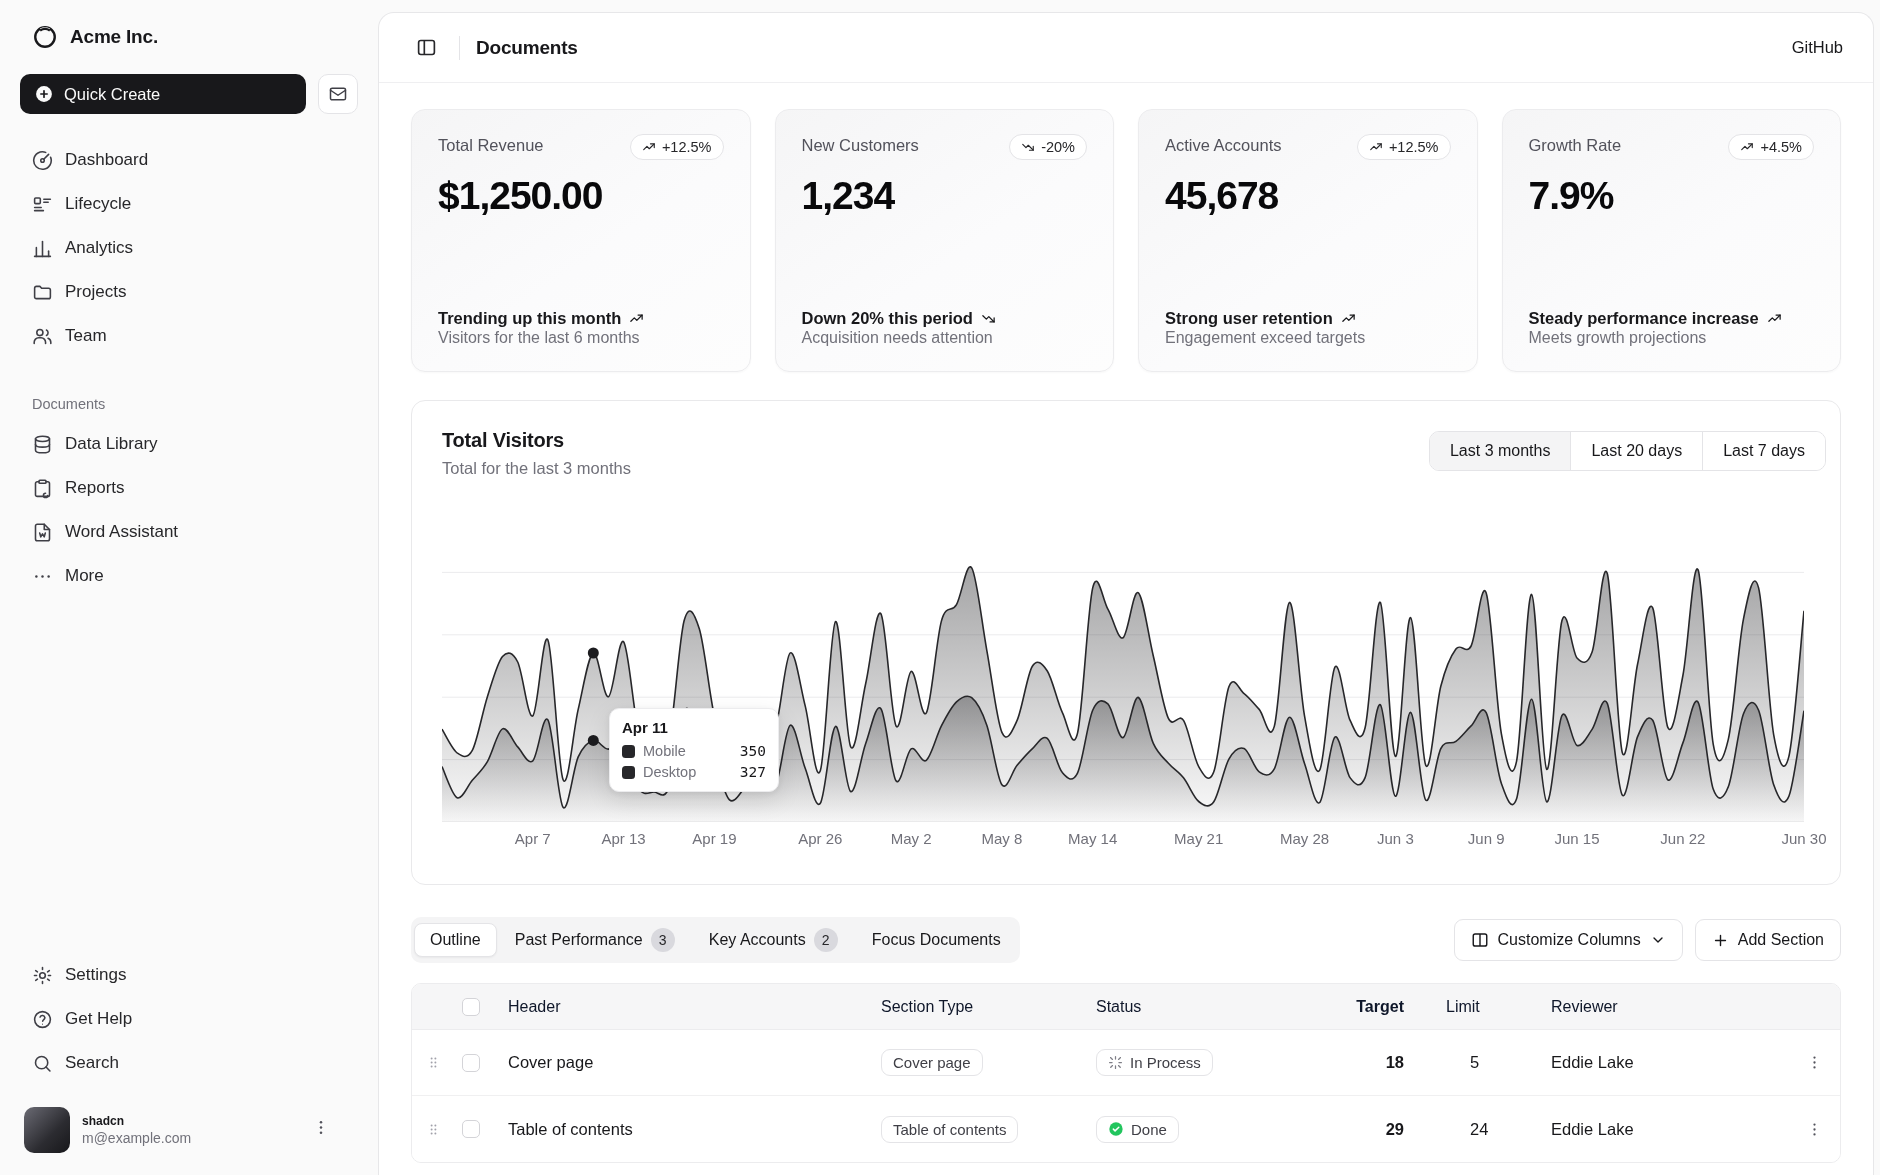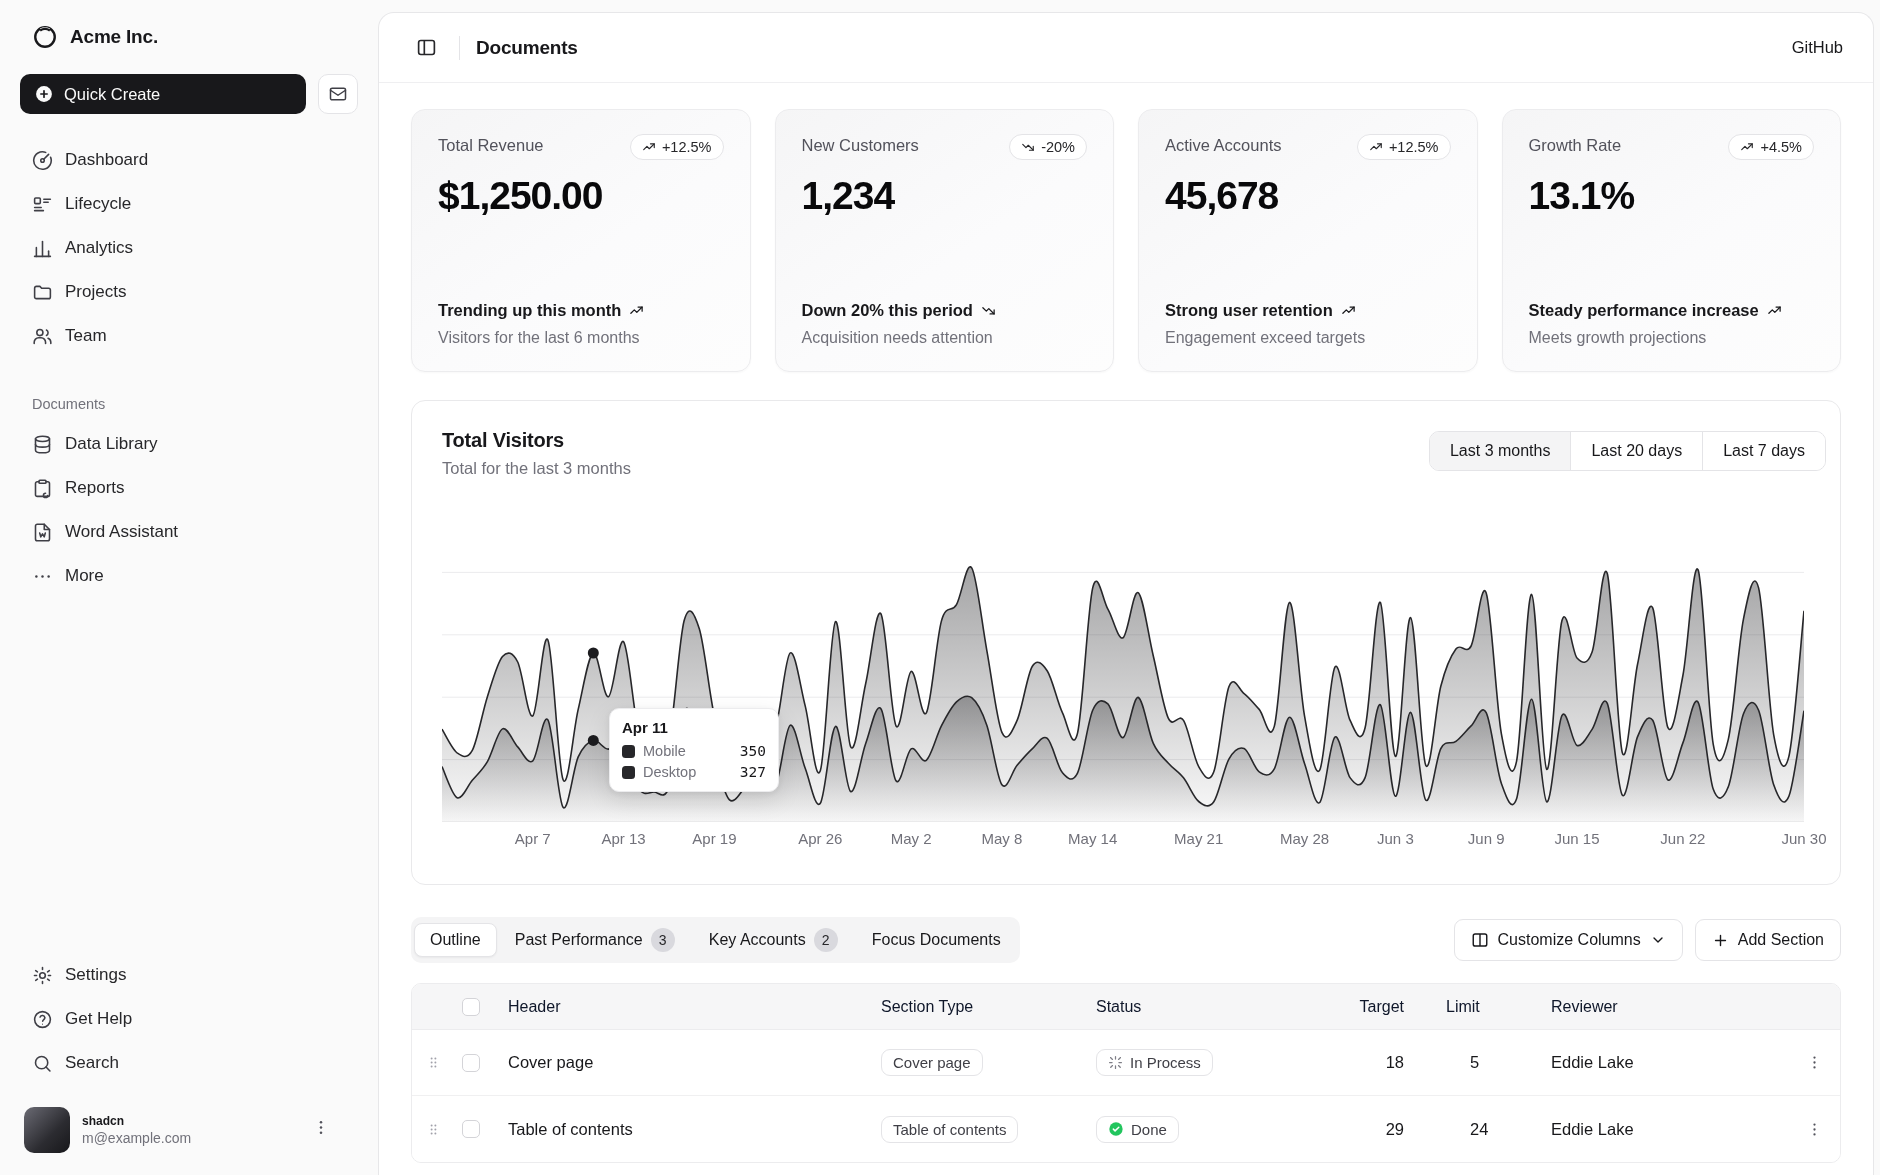--- a/index.html
+++ b/index.html
@@ -37,21 +37,21 @@
 
   
   .cards { display:grid; grid-template-columns:repeat(4,1fr); gap:24px; }
   .card { position:relative; border:1px solid #ececee; border-radius:14px; padding:24px 26px; height:263px; background:linear-gradient(145deg,#f5f5f6 0%,#fbfbfc 55%,#fdfdfd 100%); box-shadow:0 1px 2px rgba(0,0,0,.03); display:flex; flex-direction:column; }
   .card-top { display:flex; align-items:flex-start; justify-content:space-between; gap:18px; }
   .card-label { font-size:16.5px; color:#52525b; padding-top:2px; }
   .trend-badge { display:flex; align-items:center; gap:6px; border:1px solid #e4e4e7; background:#fff; border-radius:999px; padding:4px 11px; font-size:14.5px; color:#27272a; white-space:nowrap; }
   .card-value { font-size:39px; font-weight:700; letter-spacing:-1px; margin-top:14px; color:#09090b; }
   .card-foot { margin-top:auto; }
   .card-foot-1 { display:flex; align-items:center; gap:8px; font-size:16.5px; font-weight:600; color:#18181b; line-height:1.3; }
-  .card-foot-2 { font-size:16px; color:#71717a; margin-top:8px; }
+  .card-foot-2 { font-size:16px; color:#71717a; }
 
   
   .chart-panel { position:relative; margin-top:28px; border:1px solid #e9e9eb; border-radius:14px; padding:28px 30px 30px; background:#fff; }
   .chart-title { font-size:20px; font-weight:700; letter-spacing:-.2px; }
   .chart-sub { font-size:16.5px; color:#71717a; margin-top:7px; }
   .range-group { position:absolute; top:30px; right:14px; display:flex; border:1px solid #e4e4e7; border-radius:10px; overflow:hidden; background:#fff; }
   .range-btn { padding:10px 20px; font-size:16px; color:#18181b; background:#fff; border:none; border-left:1px solid #e4e4e7; cursor:pointer; white-space:nowrap; }
   .range-btn:first-child { border-left:none; }
   .range-btn.active { background:#f4f4f5; }
   .plot-wrap { position:relative; margin-top:32px; }
@@ -72,21 +72,21 @@
   .toolbar-actions { display:flex; gap:12px; }
   .outline-btn { display:flex; align-items:center; gap:9px; height:42px; padding:0 16px; background:#fff; border:1px solid #e4e4e7; border-radius:9px; font-size:16px; color:#18181b; cursor:pointer; }
 
   
   .doc-table { margin-top:20px; border:1px solid #ececee; border-radius:10px; overflow:hidden; background:#fff; }
   .t-row { display:grid; grid-template-columns:42px 46px minmax(0,1fr) 215px 235px 115px 105px 245px 52px; align-items:center; }
   .t-head { background:#f6f6f7; border-bottom:1px solid #ececee; height:46px; font-size:16px; font-weight:500; color:#0f172a; }
   .t-body-row { height:66px; border-bottom:1px solid #f0f0f1; background:#fff; font-size:16.5px; }
   .t-body-row:last-child { border-bottom:none; }
   .cell { padding:0 8px; display:flex; align-items:center; }
-  .cell.right { justify-content:flex-end; padding-right:34px; }
+  .cell.right { justify-content:flex-end; padding-right:34px;font-weight:bold; }
   .checkbox { width:18px; height:18px; border:1.5px solid #d4d4d8; border-radius:5px; background:#fff; cursor:pointer; }
   .grip { color:#a1a1aa; cursor:grab; display:flex; align-items:center; justify-content:center; width:100%; }
   .pill { display:inline-flex; align-items:center; gap:7px; border:1px solid #e4e4e7; border-radius:9px; background:#fff; padding:4px 11px; font-size:15px; color:#3f3f46; white-space:nowrap; }
   .row-menu { color:#52525b; cursor:pointer; display:flex; justify-content:center; width:100%; }
   .head-label { font-weight:500; }
 </style>
 </head>
 <body>
 
 <aside class="sidebar">
@@ -347,21 +347,21 @@
      <div class="card-top">
        <span class="card-label">Growth Rate</span>
        <span class="trend-badge">
          <svg width="14" height="14" viewBox="0 0 24 24" fill="none" stroke="currentColor" stroke-width="2" stroke-linecap="round" stroke-linejoin="round">
                 <path d="m3 16.5 5.5-5.5 4 4L21 6.5"></path>
                 <path d="M14.5 6.5H21V13"></path>
               </svg>
          <span>+4.5%</span>
        </span>
      </div>
-     <div class="card-value">13.1%</div>
+     <div class="card-value">7.9%</div>
      <div class="card-foot">
        <div class="card-foot-1">Steady performance increase <svg width="15" height="15" viewBox="0 0 24 24" fill="none" stroke="currentColor" stroke-width="2" stroke-linecap="round" stroke-linejoin="round">
                 <path d="m3 16.5 5.5-5.5 4 4L21 6.5"></path>
                 <path d="M14.5 6.5H21V13"></path>
               </svg></div>
        <div class="card-foot-2">Meets growth projections</div>
      </div>
    </div>
       </section>
 

